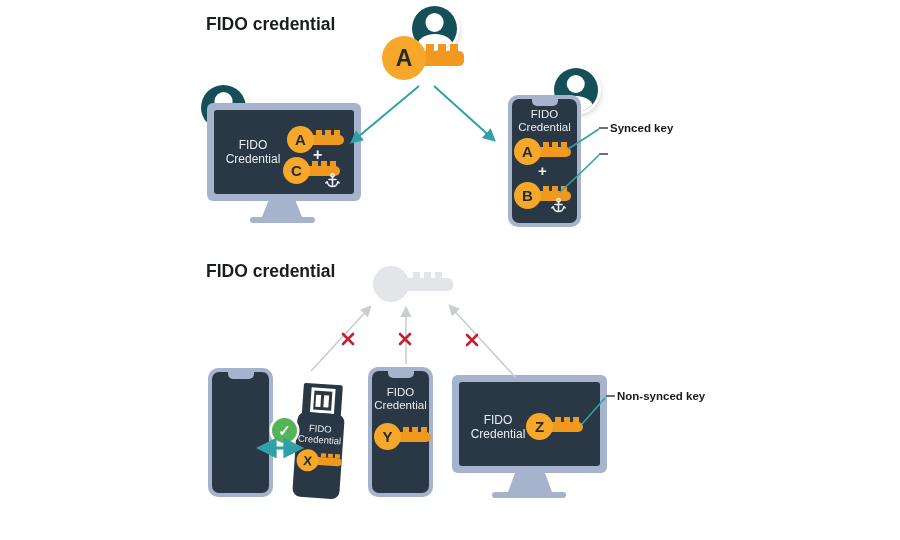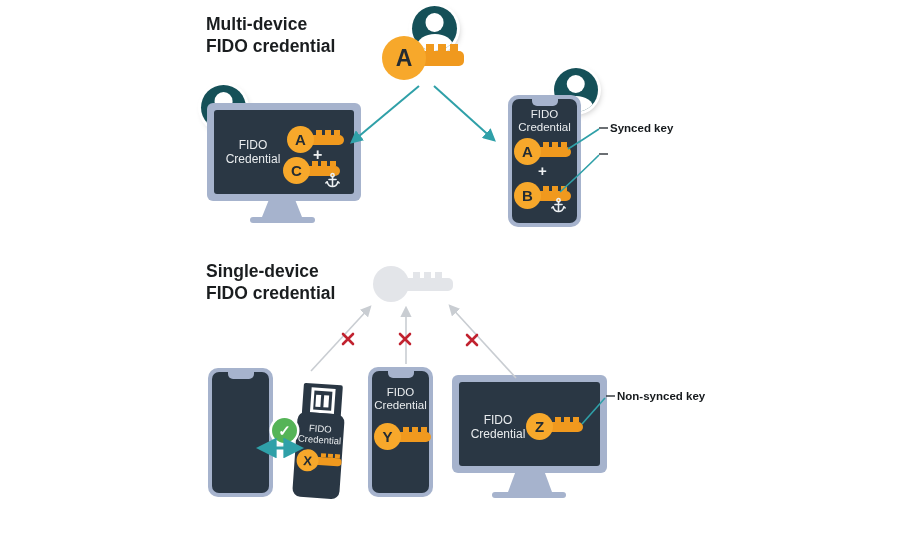--- a/index.html
+++ b/index.html
@@ -82,21 +82,20 @@
         justify-content:center;color:#fff;font-size:15px;font-weight:700;z-index:4;}
 
   .overlay{position:absolute;left:0;top:0;z-index:5;pointer-events:none;}
 </style>
 </head>
 <body>
 
 <div class="canvas">
 
   <div class="sec-title" style="left:206px;top:13px;">
-    <div>Multi-device</div>
     <div>FIDO credential</div>
   </div>
 
   <div class="avatar" style="left:412px;top:6px;width:45px;height:45px;">
     <i class="ah"></i>
       <i class="ab"></i>
   </div>
   <div class="key lg" style="left:382px;top:36px;">
     <i class="shaft"></i>
       <i class="t t1"></i>
@@ -184,21 +183,20 @@
               <path d="M4.5 14l-1.8 1.4M19.5 14l1.8 1.4"></path>
             </g>
           </svg>
       </div>
     </div>
   </div>
 
   <div class="ann" style="left:610px;top:121px;">Synced key</div>
 
   <div class="sec-title" style="left:206px;top:260px;">
-    <div>Single-device</div>
     <div>FIDO credential</div>
   </div>
 
   <div class="key gray" style="left:373px;top:266px;">
     <i class="shaft"></i>
       <i class="t t1"></i>
       <i class="t t2"></i>
       <i class="t t3"></i>
     <span class="head"></span>
   </div>

